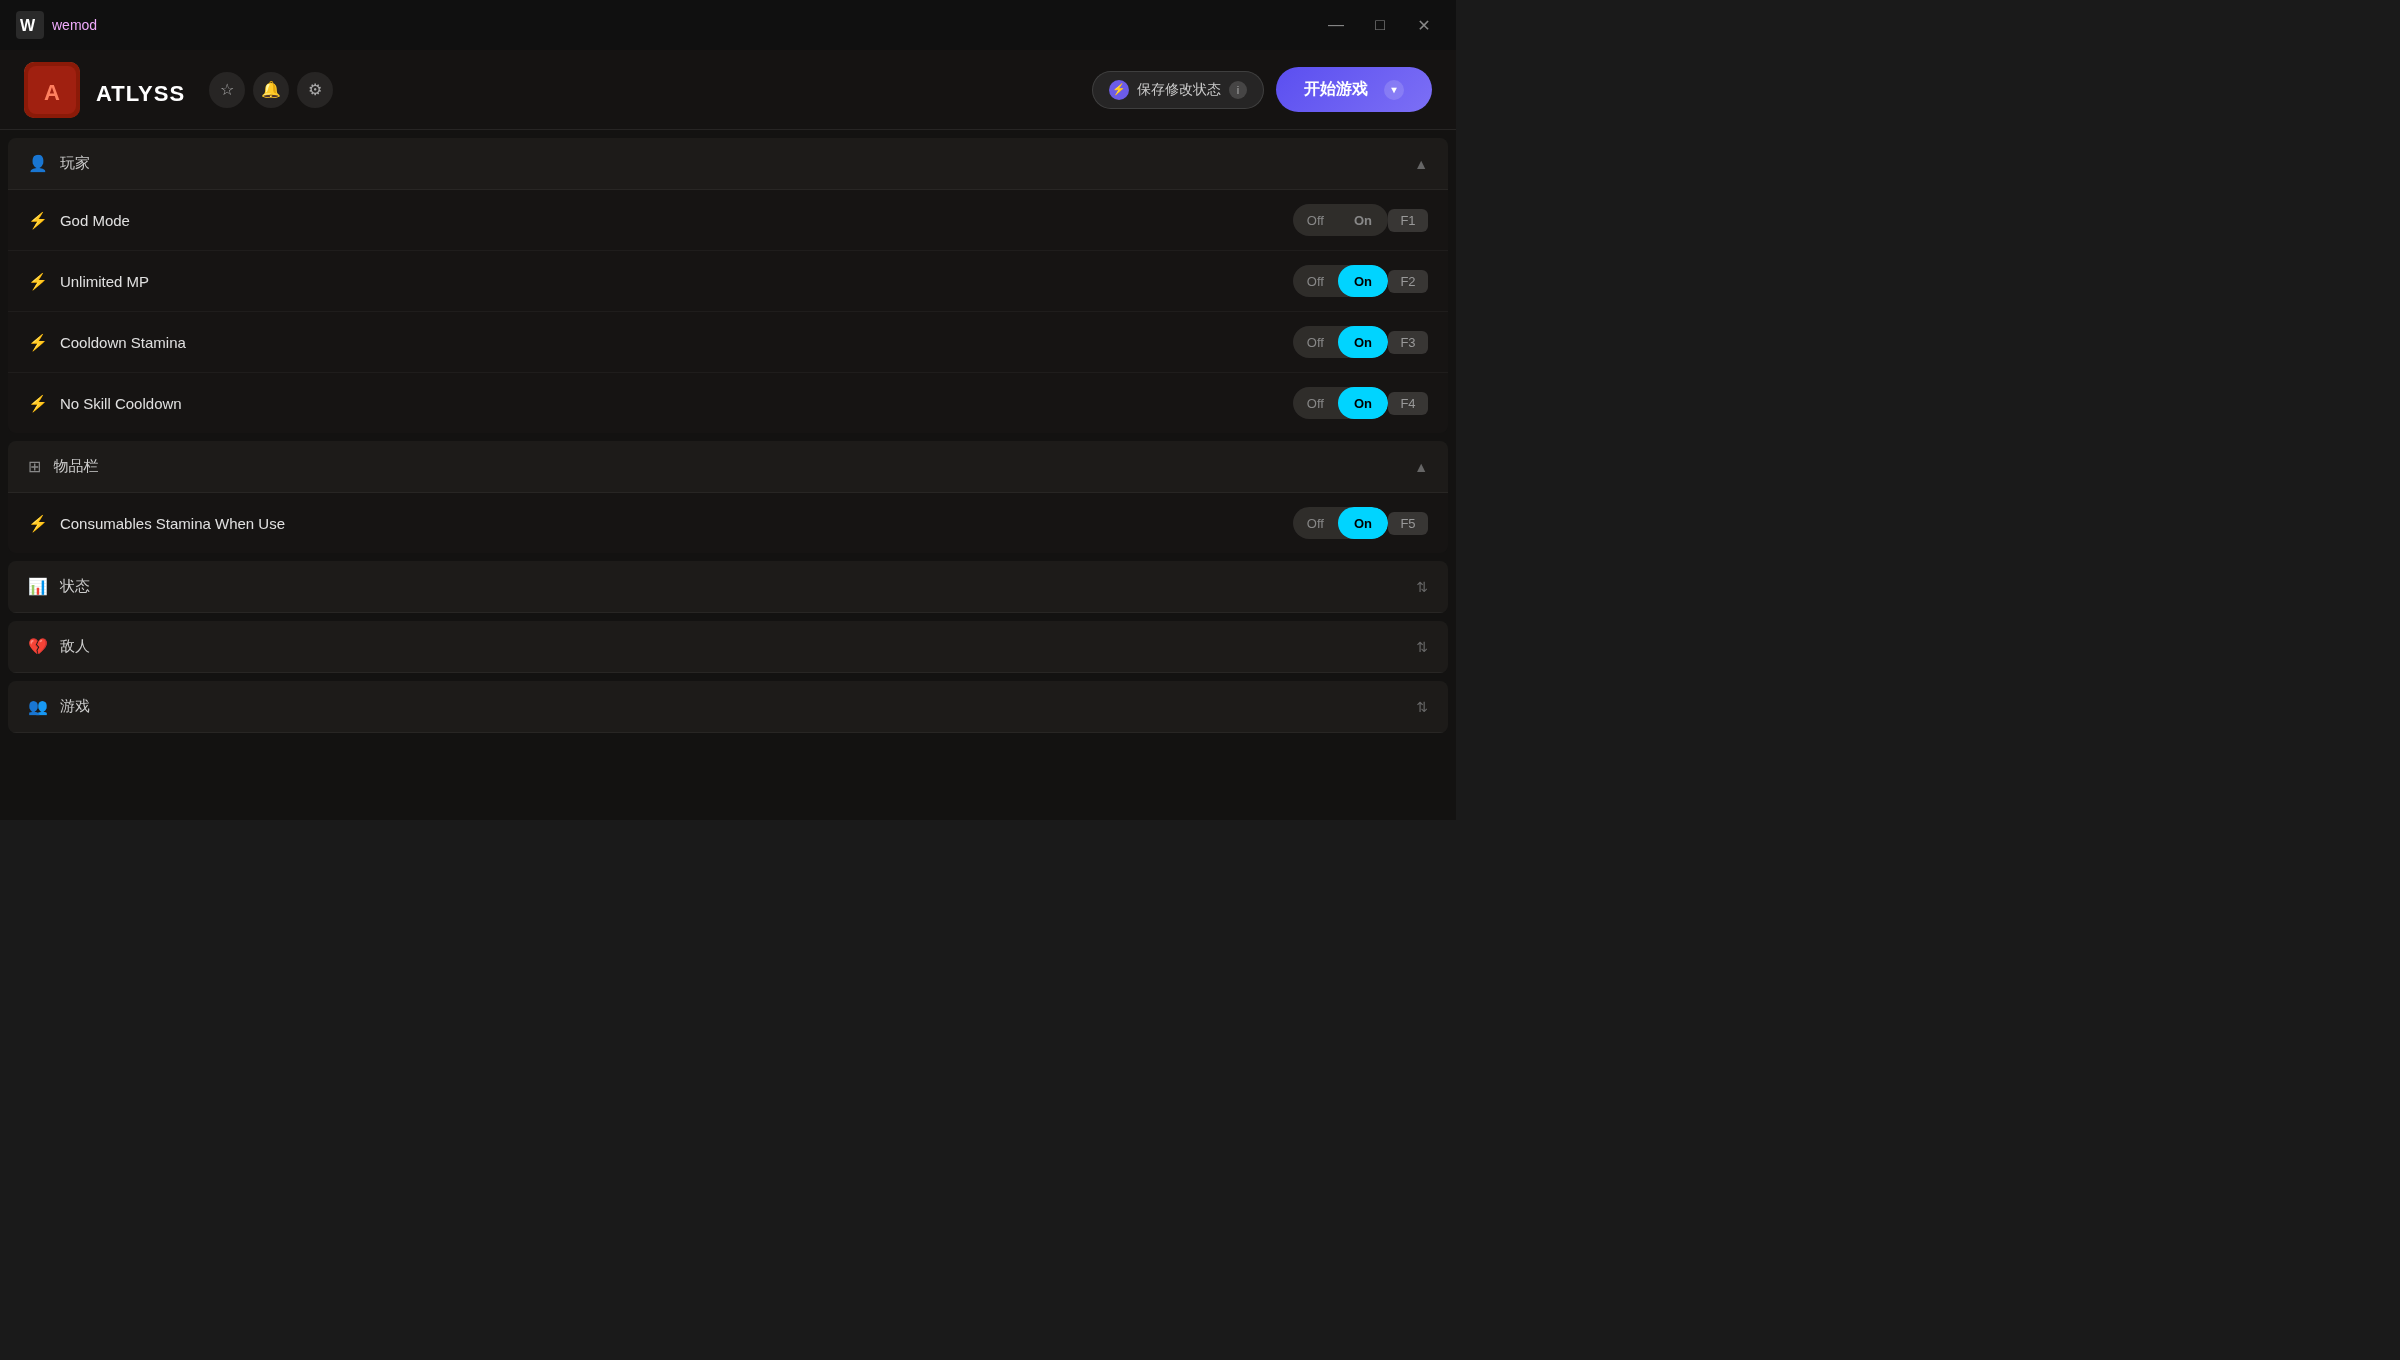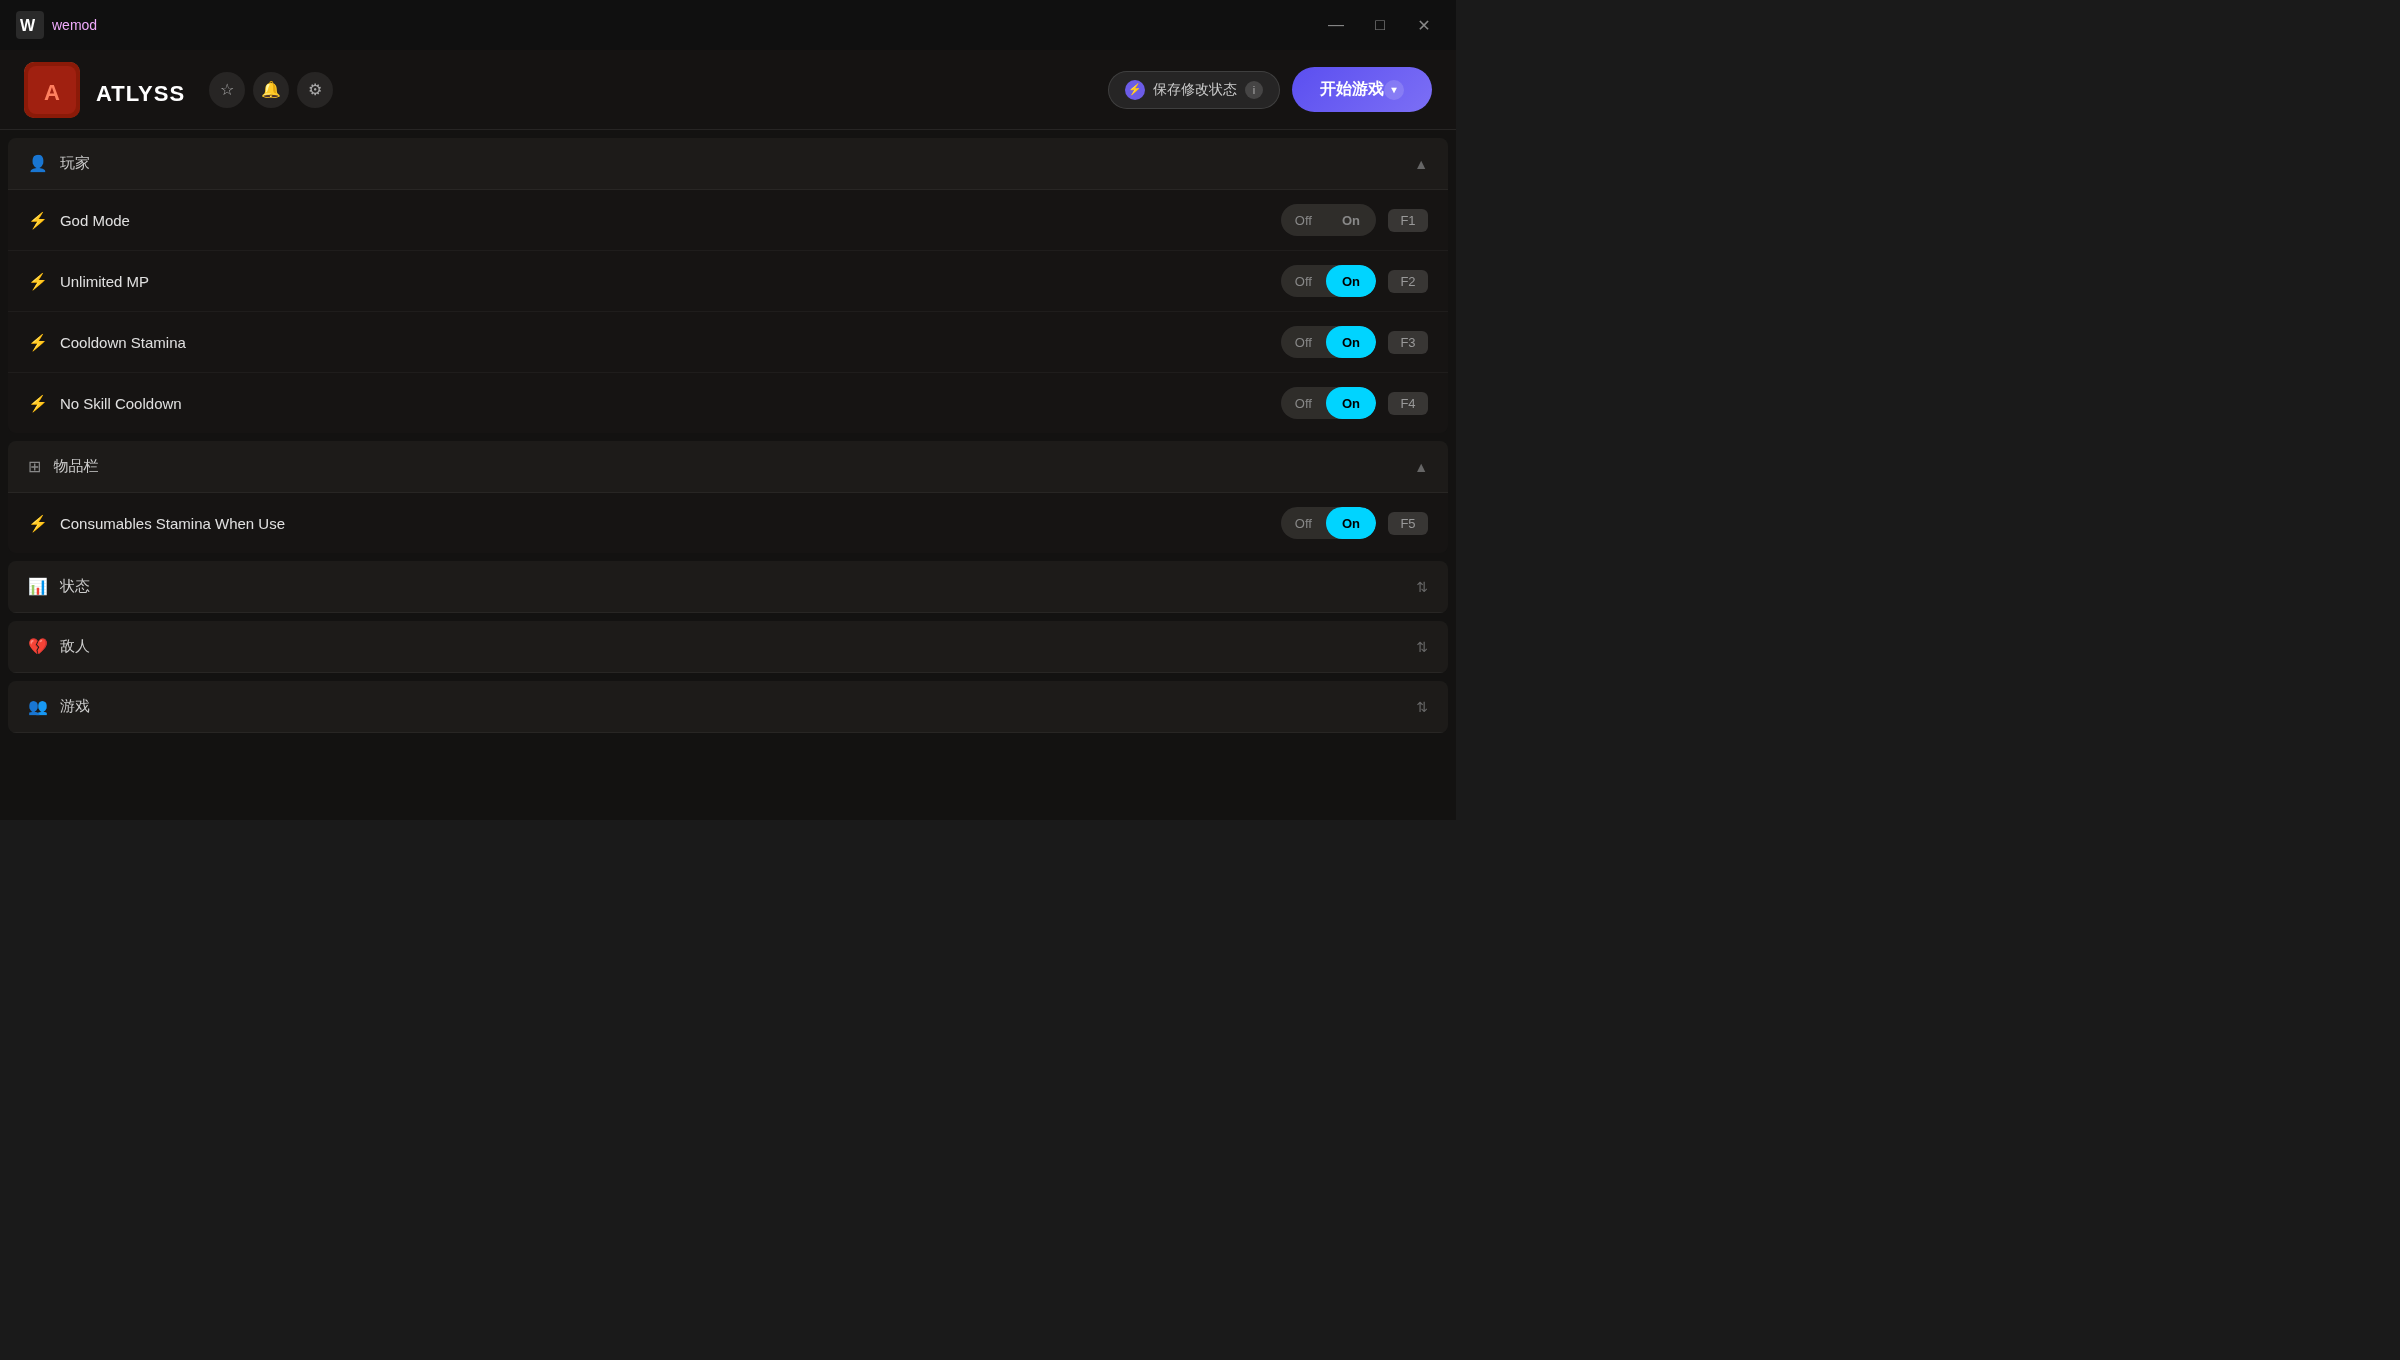--- a/index.html
+++ b/index.html
@@ -180,21 +180,21 @@
       background: linear-gradient(135deg, #5b4ff0, #7c6ff5);
       border: none;
       border-radius: 24px;
       padding: 12px 28px;
       color: #fff;
       font-size: 16px;
       font-weight: 600;
       cursor: pointer;
       display: flex;
       align-items: center;
-      gap: 0;
+      gap: 16px;
       white-space: nowrap;
     }
 
     .dropdown-arrow {
       width: 20px;
       height: 20px;
       background: rgba(255,255,255,0.15);
       border-radius: 50%;
       display: flex;
       align-items: center;
@@ -270,21 +270,20 @@
 
     .cheat-name {
       color: #e0e0e0;
       font-size: 15px;
       flex: 1;
     }
 
     .toggle-group {
       display: flex;
       align-items: center;
-      gap: 12px;
     }
 
     .toggle {
       display: flex;
       align-items: center;
       background: rgba(50, 48, 46, 0.9);
       border-radius: 20px;
       overflow: hidden;
       height: 32px;
     }

